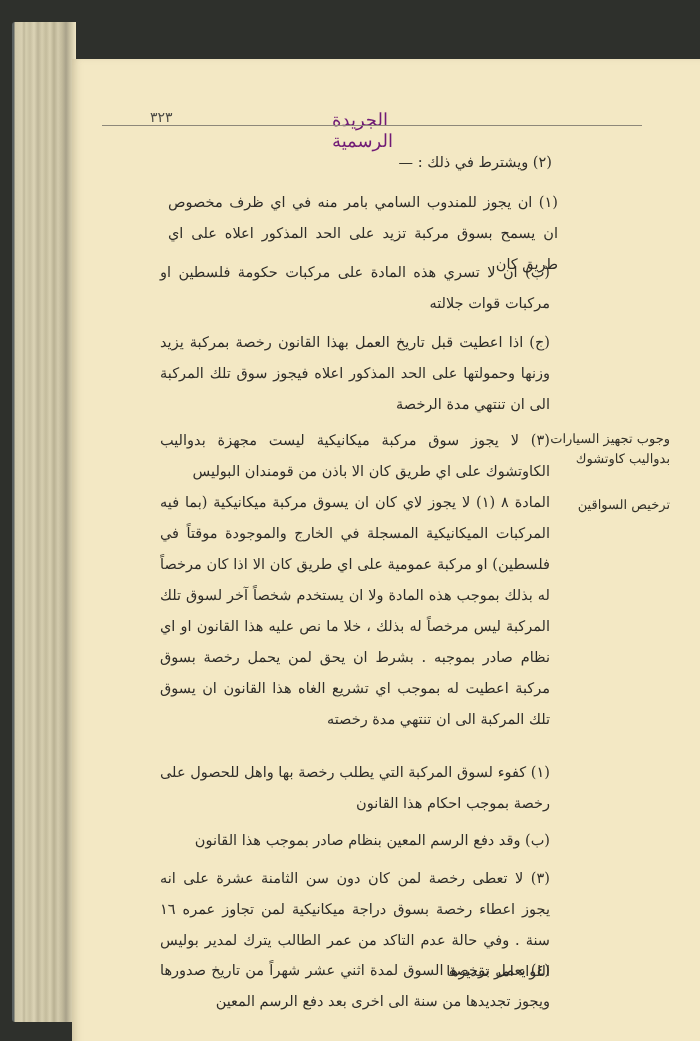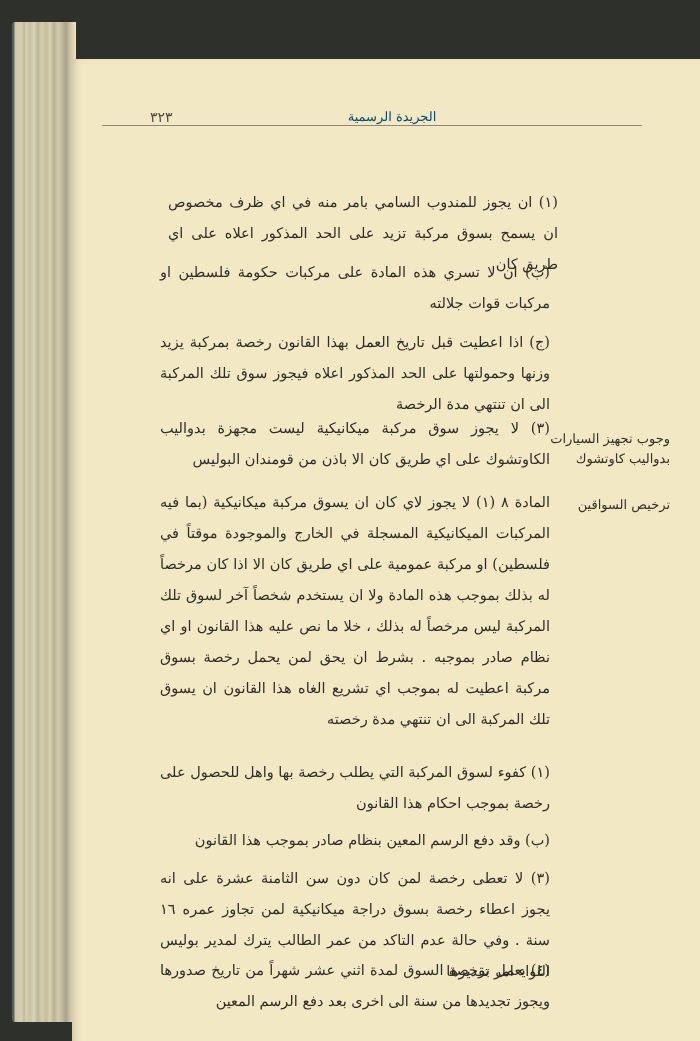--- a/index.html
+++ b/index.html
@@ -20,22 +20,22 @@
     box-shadow: inset 6px 0 8px -4px rgba(120,110,80,0.35);
     margin-top: 43px;
   }
   .header {
     position: absolute; left: 0; top: 50px; width: 628px; height: 20px;
   }
   .page-number {
     position: absolute; left: 78px; top: 0; font-size: 14px; color: #4a4a45;
   }
   .header-title {
-    position: absolute; left: 260px; width: 120px; text-align: center; top: 0;
-    font-size: 13px; color: #0c4a6e;
+    position: absolute; left: 260px; width: 120px; top: 0;
+    font-size: 18px; color: #701a75;
   }
   .header-rule {
     position: absolute; left: 30px; top: 66px; width: 540px; height: 1px; background: #8d887a;
   }
   .text {
     position: absolute; direction: rtl; text-align: justify; color: #2f2d28;
     font-size: 14.5px; line-height: 31px; text-align-last: right;
   }
   .para-center { text-align: right; }
   .margin-note {
@@ -48,29 +48,30 @@
 
 <div class="book-stack"></div>
 
 <div class="page">
   <div class="header">
     <span class="page-number">٣٢٣</span>
     <span class="header-title">الجريدة الرسمية</span>
   </div>
   <div class="header-rule"></div>
 
+  <div class="text para-center" style="left:140px; top:88px; width:340px; padding-right:0;">(٢)   ويشترط في ذلك : —</div>
 
   <div class="text" style="left:96px; top:128px; width:390px; text-indent:-0px;">(١)   ان يجوز للمندوب السامي بامر منه في اي ظرف مخصوص ان يسمح بسوق مركبة تزيد على الحد المذكور اعلاه على اي طريق كان</div>
 
   <div class="text" style="left:88px; top:268px; width:390px;">(ج)   اذا اعطيت قبل تاريخ العمل بهذا القانون رخصة بمركبة يزيد وزنها وحمولتها على الحد المذكور اعلاه فيجوز سوق تلك المركبة الى ان تنتهي مدة الرخصة</div>
 
   <div class="text" style="left:88px; top:198px; width:390px;">(ب)   ان لا تسري هذه المادة على مركبات حكومة فلسطين او مركبات قوات جلالته</div>
 
   <div class="margin-note" style="left:478px; top:370px; width:120px;">وجوب تجهيز السيارات بدواليب كاوتشوك</div>
-  <div class="text" style="left:88px; top:354px; width:390px;">(٣)   لا يجوز سوق مركبة ميكانيكية ليست مجهزة بدواليب الكاوتشوك على اي طريق كان الا باذن من قومندان البوليس</div>
+  <div class="text" style="left:88px; top:366px; width:390px;">(٣)   لا يجوز سوق مركبة ميكانيكية ليست مجهزة بدواليب الكاوتشوك على اي طريق كان الا باذن من قومندان البوليس</div>
 
   <div class="margin-note" style="left:478px; top:436px; width:120px;">ترخيص السواقين</div>
   <div class="text" style="left:88px; top:428px; width:390px;">المادة ٨ (١) لا يجوز لاي كان ان يسوق مركبة ميكانيكية (بما فيه المركبات الميكانيكية المسجلة في الخارج والموجودة موقتاً في فلسطين) او مركبة عمومية على اي طريق كان الا اذا كان مرخصاً له بذلك بموجب هذه المادة ولا ان يستخدم شخصاً آخر لسوق تلك المركبة ليس مرخصاً له بذلك ، خلا ما نص عليه هذا القانون او اي نظام صادر بموجبه . بشرط ان يحق لمن يحمل رخصة بسوق مركبة اعطيت له بموجب اي تشريع الغاه هذا القانون ان يسوق تلك المركبة الى ان تنتهي مدة رخصته</div>
 
 
   <div class="text" style="left:88px; top:698px; width:390px;">(١)   كفوء لسوق المركبة التي يطلب رخصة بها واهل للحصول على رخصة بموجب احكام هذا القانون</div>
 
   <div class="text" style="left:88px; top:766px; width:390px;">(ب)   وقد دفع الرسم المعين بنظام صادر بموجب هذا القانون</div>
 
   <div class="text" style="left:88px; top:804px; width:390px;">(٣)   لا تعطى رخصة لمن كان دون سن الثامنة عشرة على انه يجوز اعطاء رخصة بسوق دراجة ميكانيكية لمن تجاوز عمره ١٦ سنة . وفي حالة عدم التاكد من عمر الطالب يترك لمدير بوليس اللواء امر تقديرها</div>

